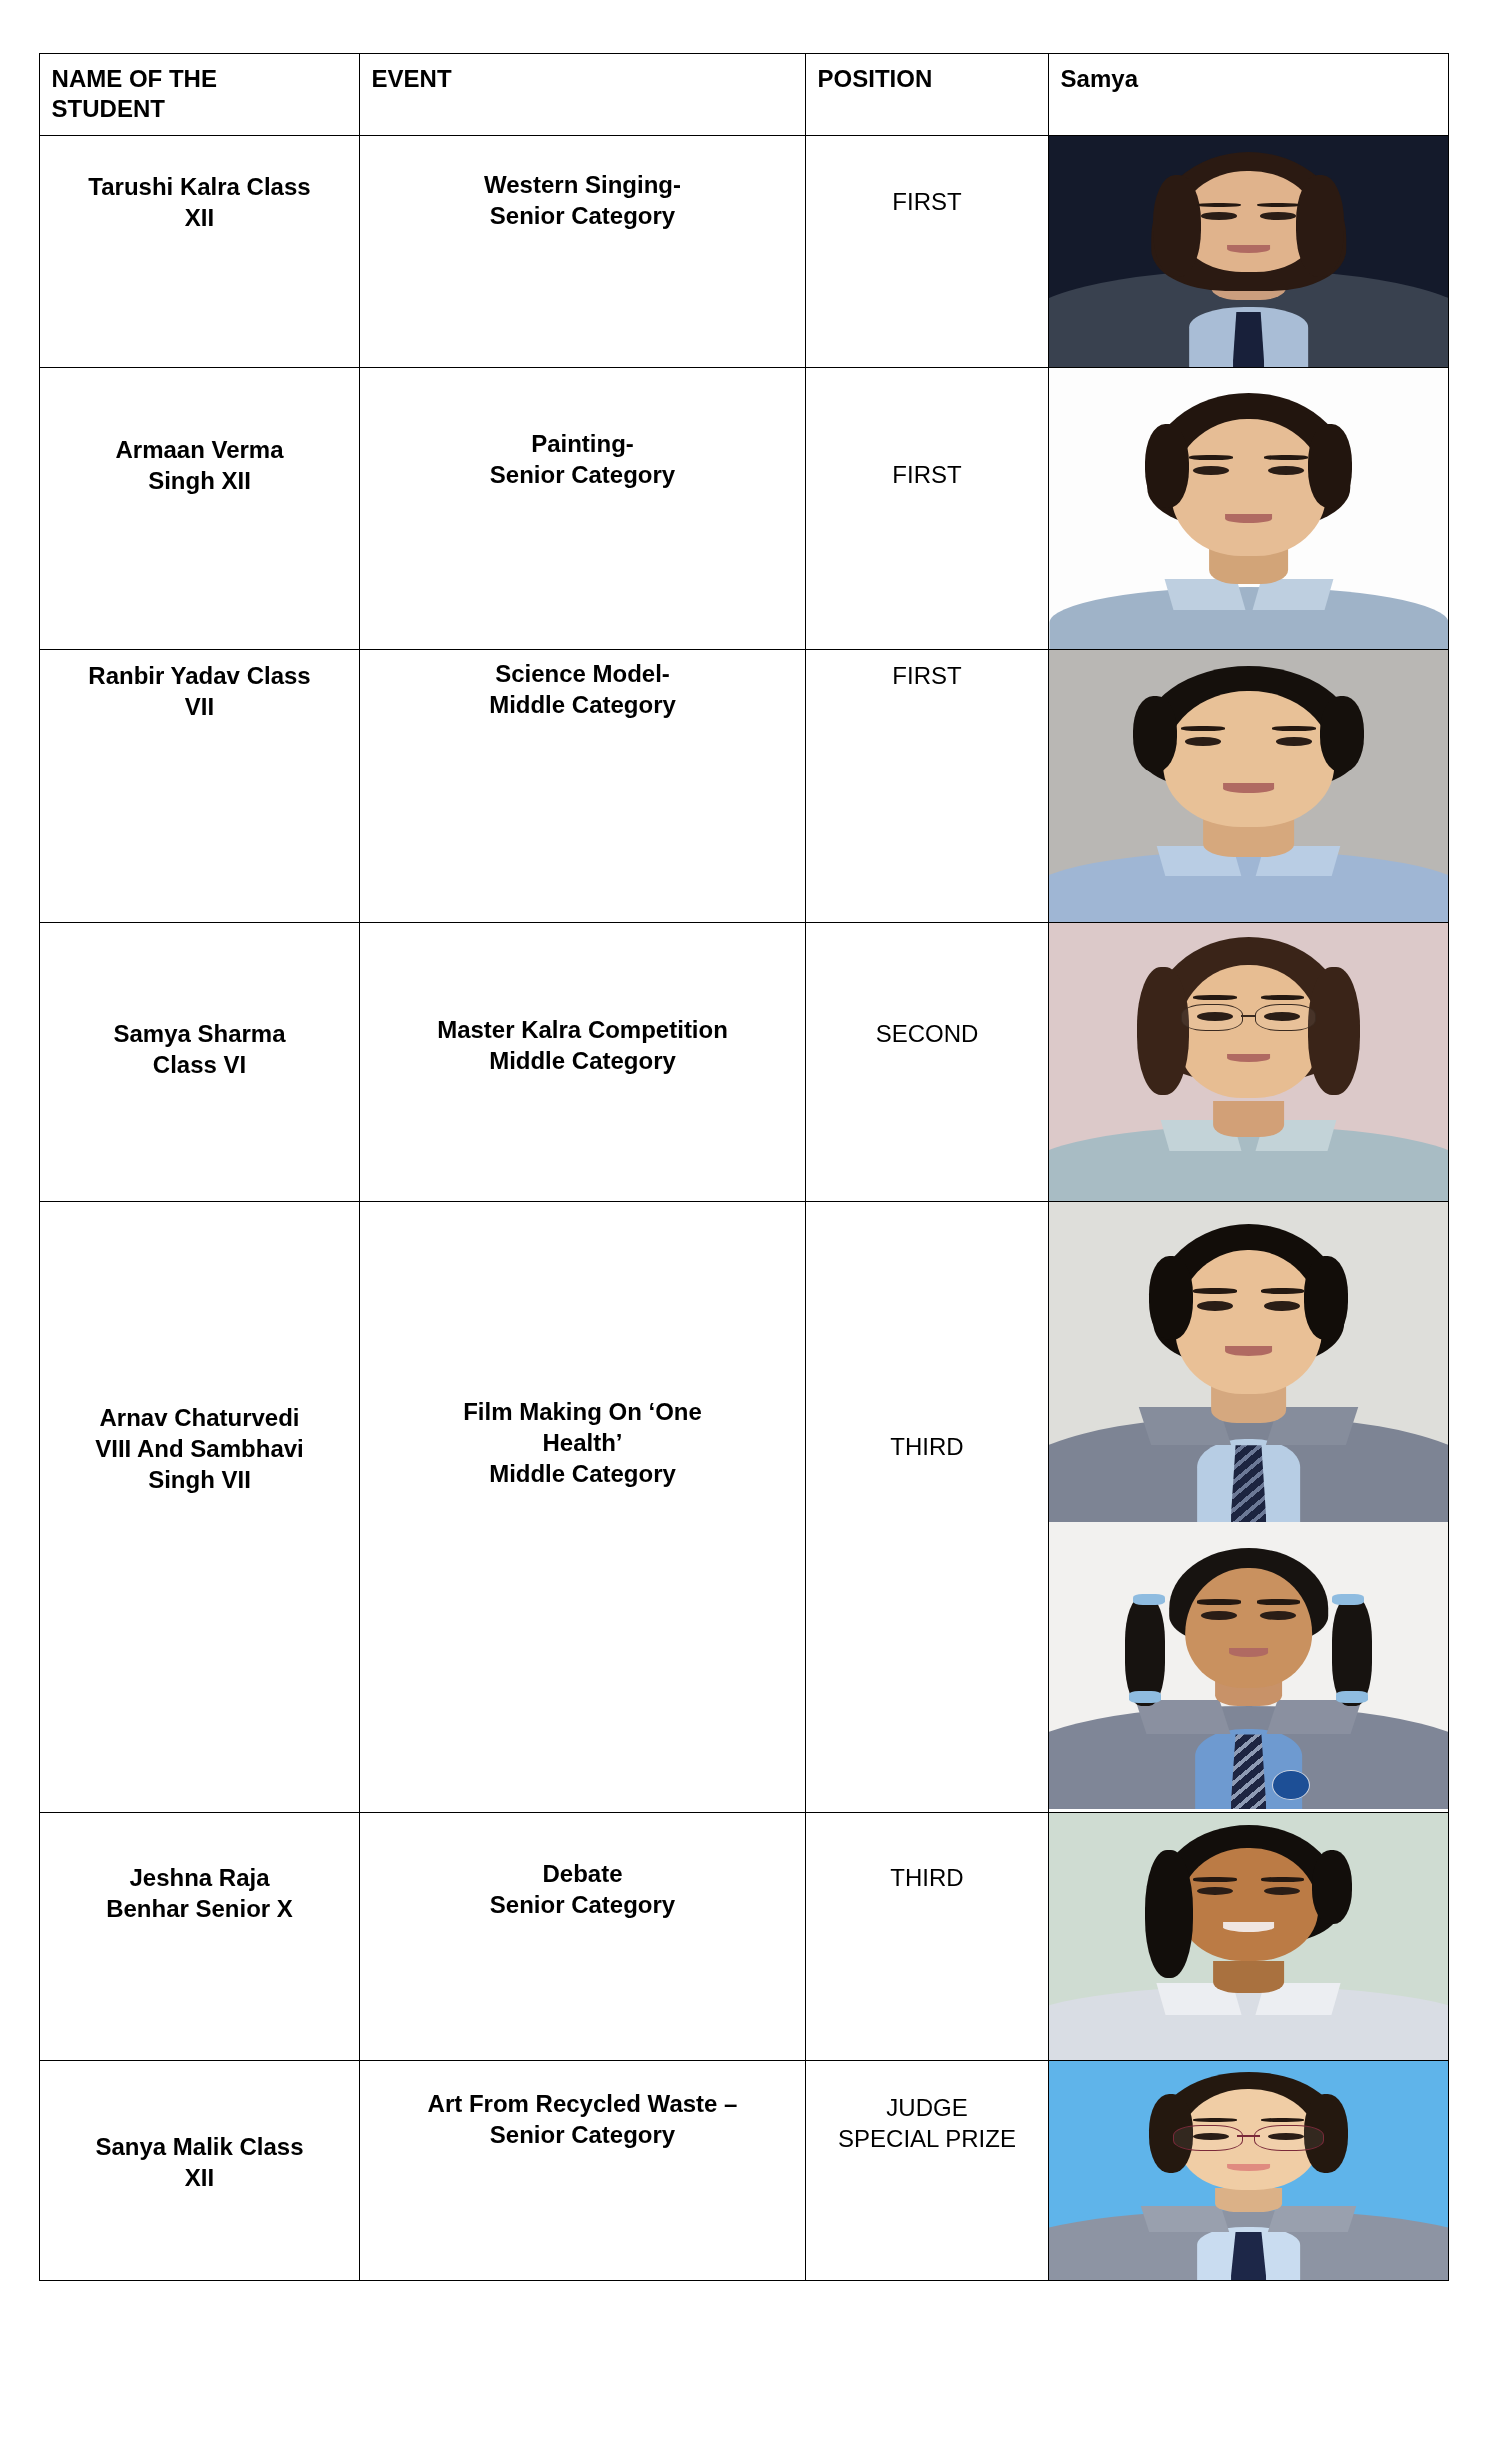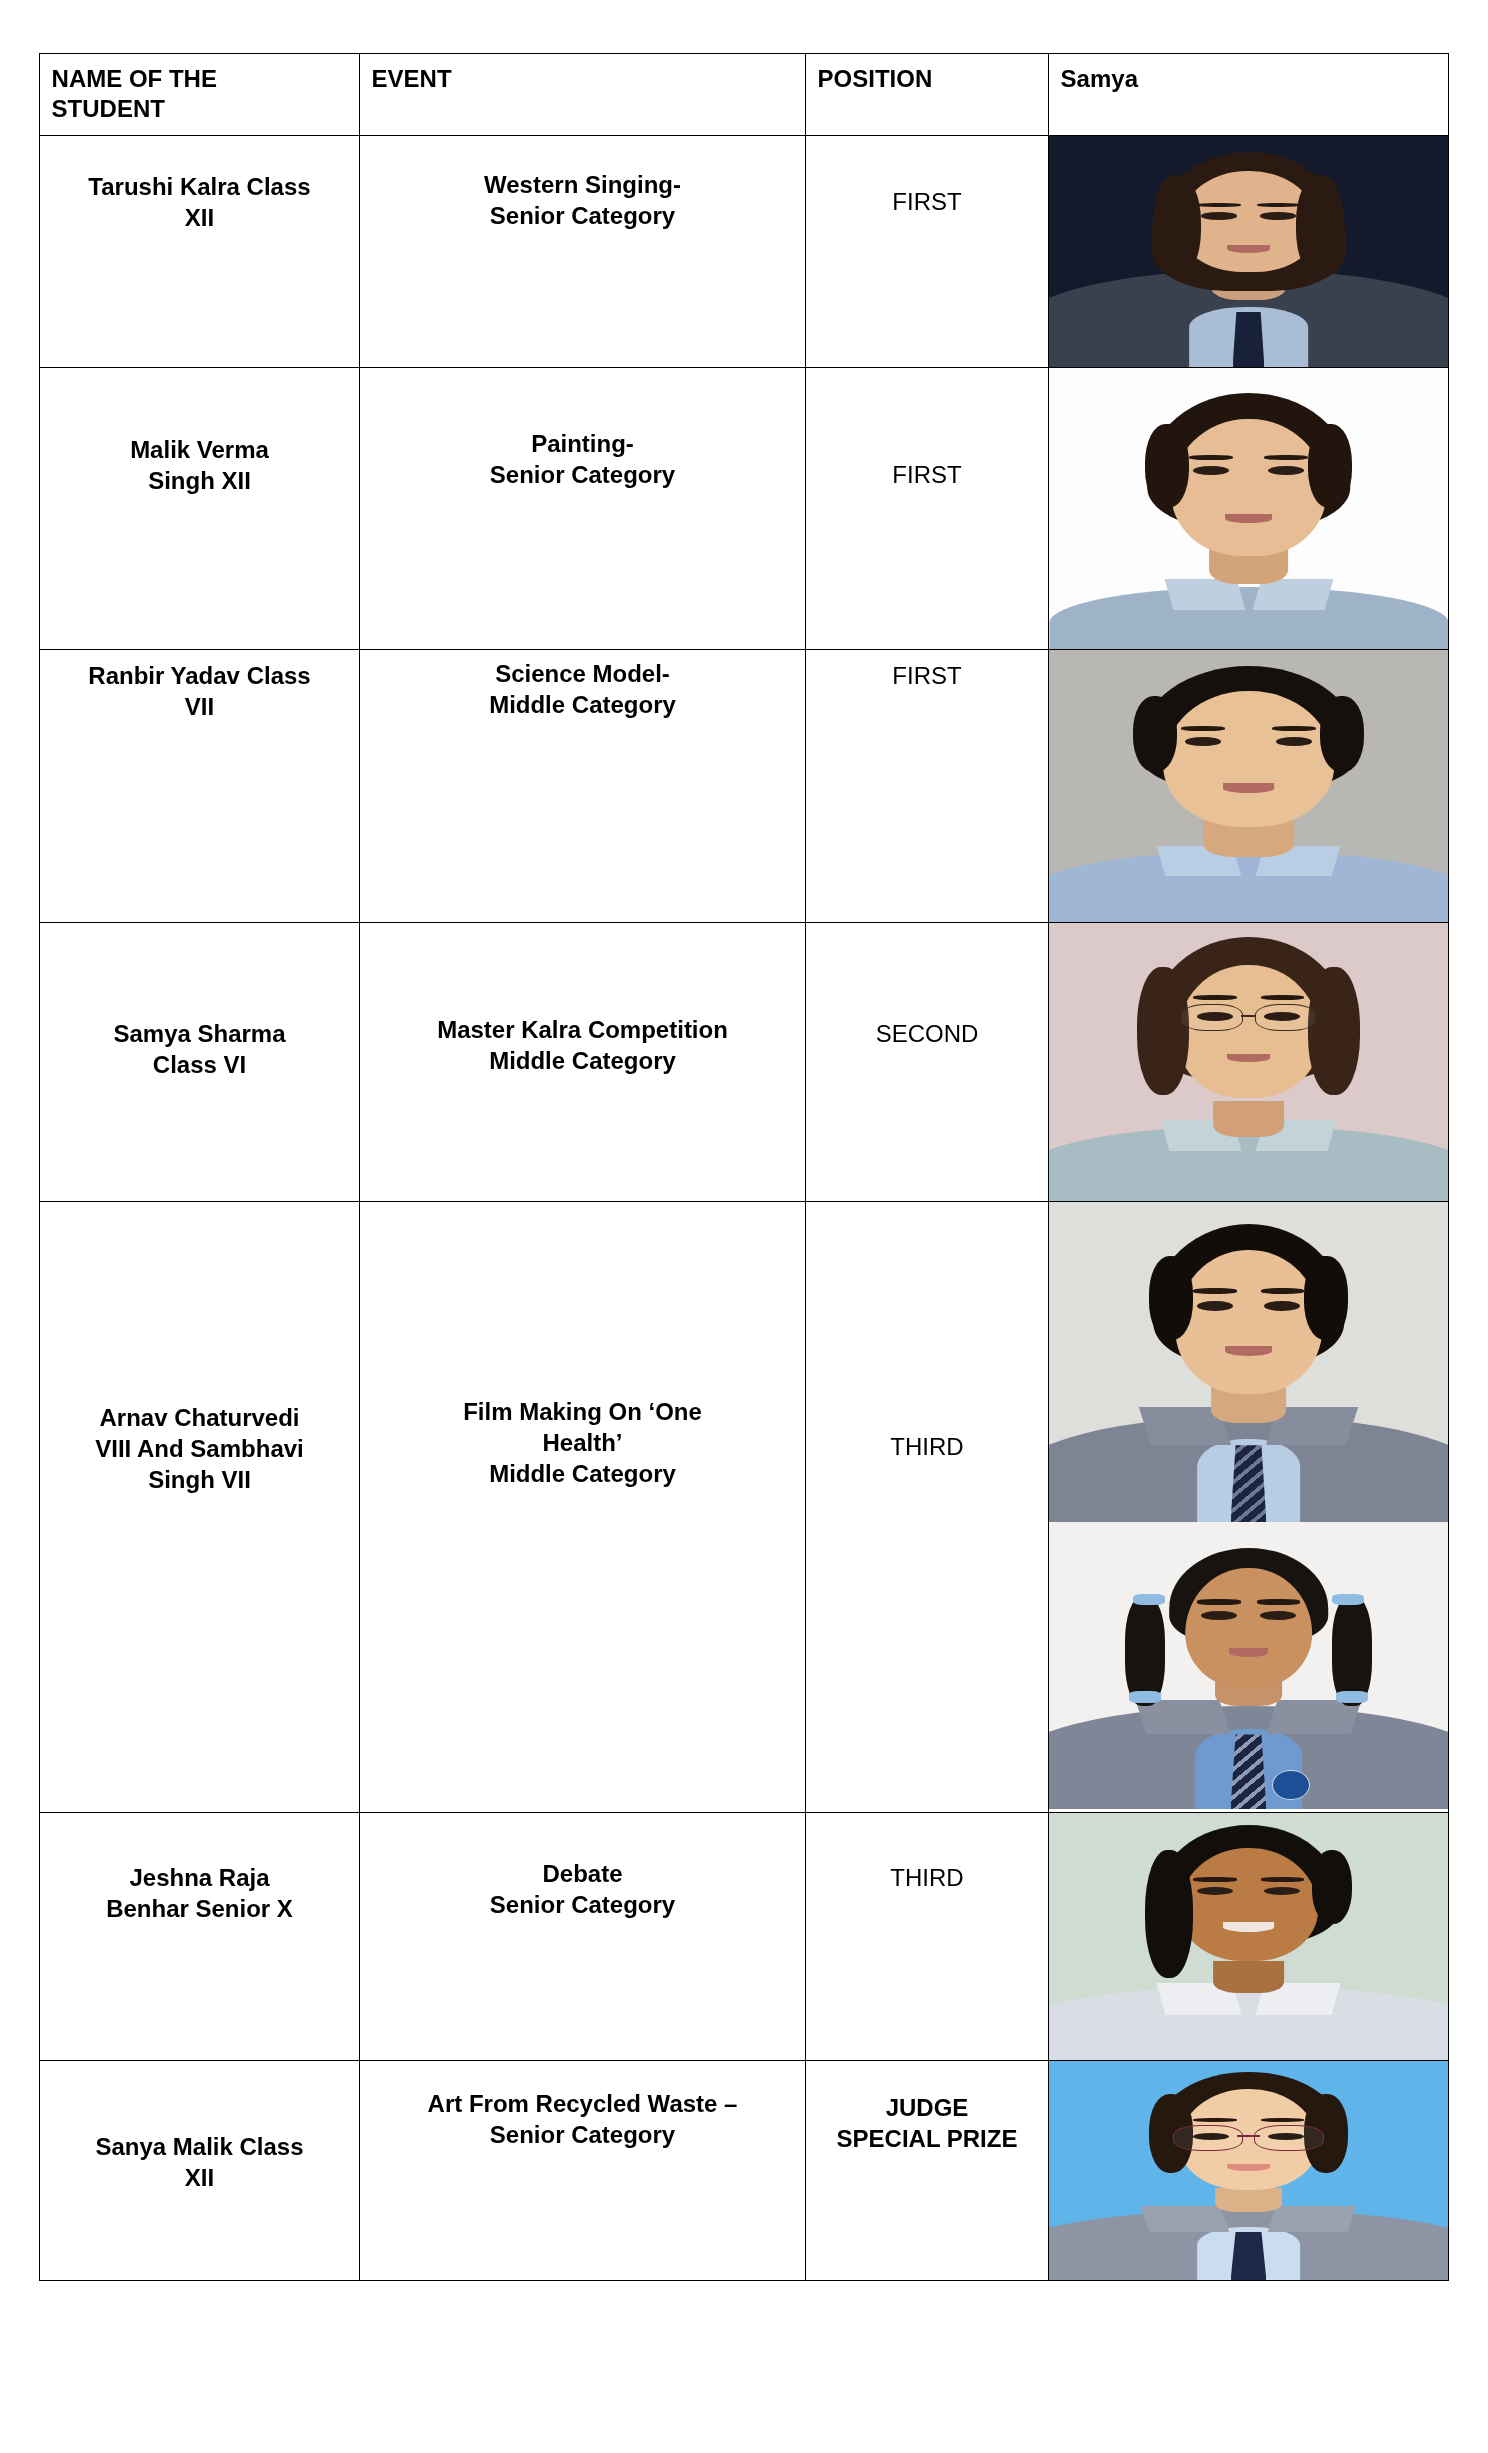--- a/index.html
+++ b/index.html
@@ -104,21 +104,21 @@
   .pad-r5 .cell-name     { padding-top: 200px; }
   .pad-r5 .cell-event    { padding-top: 194px; }
   .pad-r5 .cell-position { padding-top: 229px; }
 
   .pad-r6 .cell-name     { padding-top: 49px; }
   .pad-r6 .cell-event    { padding-top: 45px; }
   .pad-r6 .cell-position { padding-top: 49px; }
 
   .pad-r7 .cell-name     { padding-top: 70px; }
   .pad-r7 .cell-event    { padding-top: 27px; }
-  .pad-r7 .cell-position { padding-top: 31px; font-weight: bold; }
+  .pad-r7 .cell-position { padding-top: 31px; }
 
   
   td.c-photo { padding: 0; overflow: hidden; }
   .photo-stack { display: block; width: 100%; }
 
   .portrait {
     position: relative;
     width: 100%;
     overflow: hidden;
     display: block;
@@ -294,21 +294,21 @@
                 <div class="pr-mouth" style="width:11%;height:3.6%;top:47%;"></div>
               </div>
             </div>
           </div>
         </td>
       </tr>
 
       <tr class="pad-r2" style="height:281px;">
         <td class="c-name">
           <div class="cell-name">
-            <span class="nm">Malik Verma</span>
+            <span class="nm">Armaan Verma</span>
             <span class="nm">Singh XII</span>
           </div>
         </td>
         <td class="c-event">
           <div class="cell-event">
             <span class="nm">Painting-</span>
             <span class="nm">Senior Category</span>
           </div>
         </td>
         <td class="c-position">

